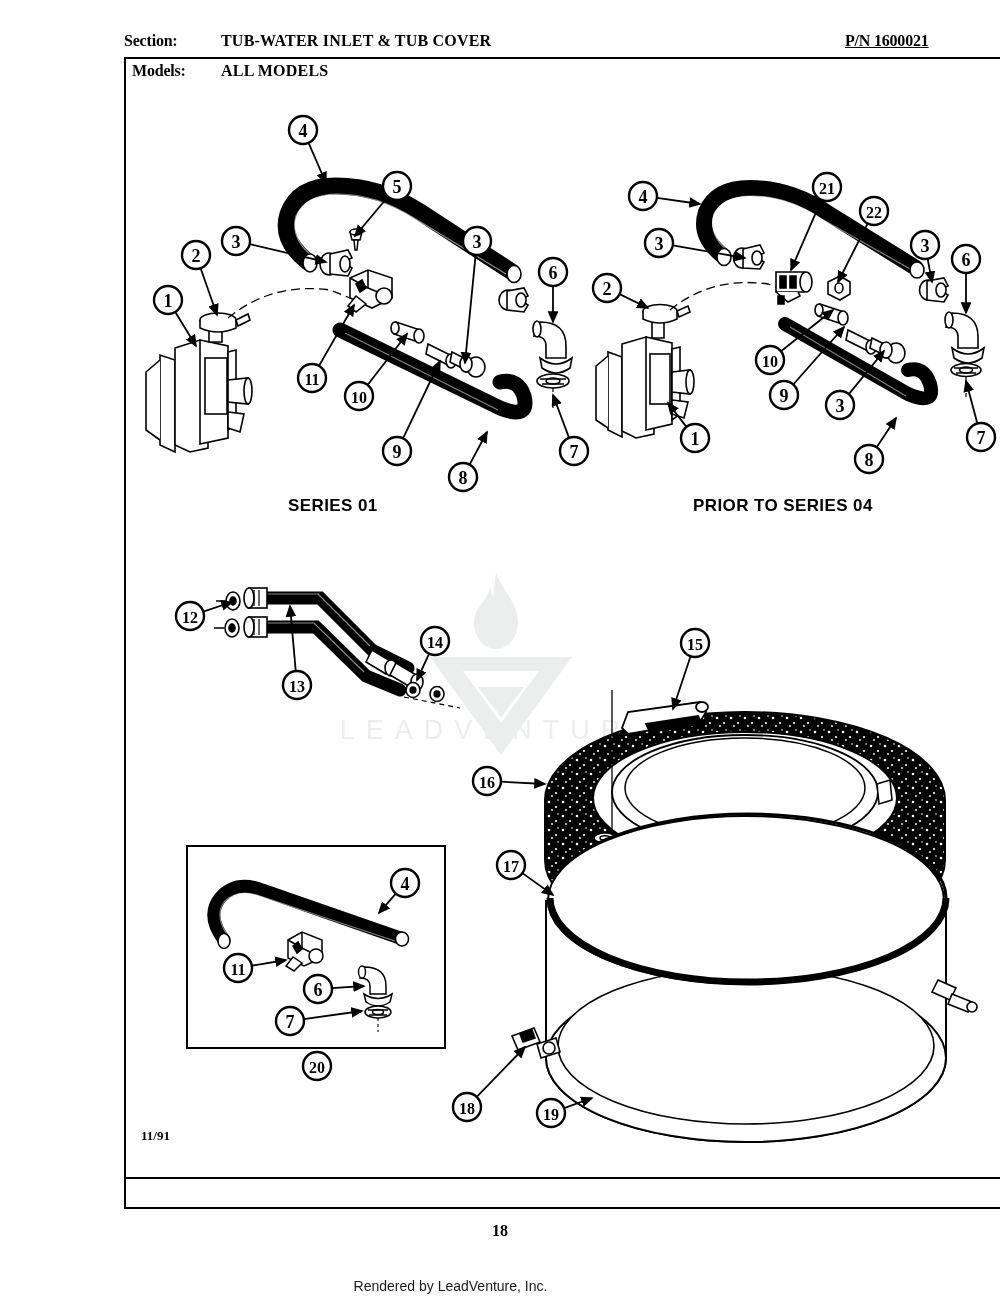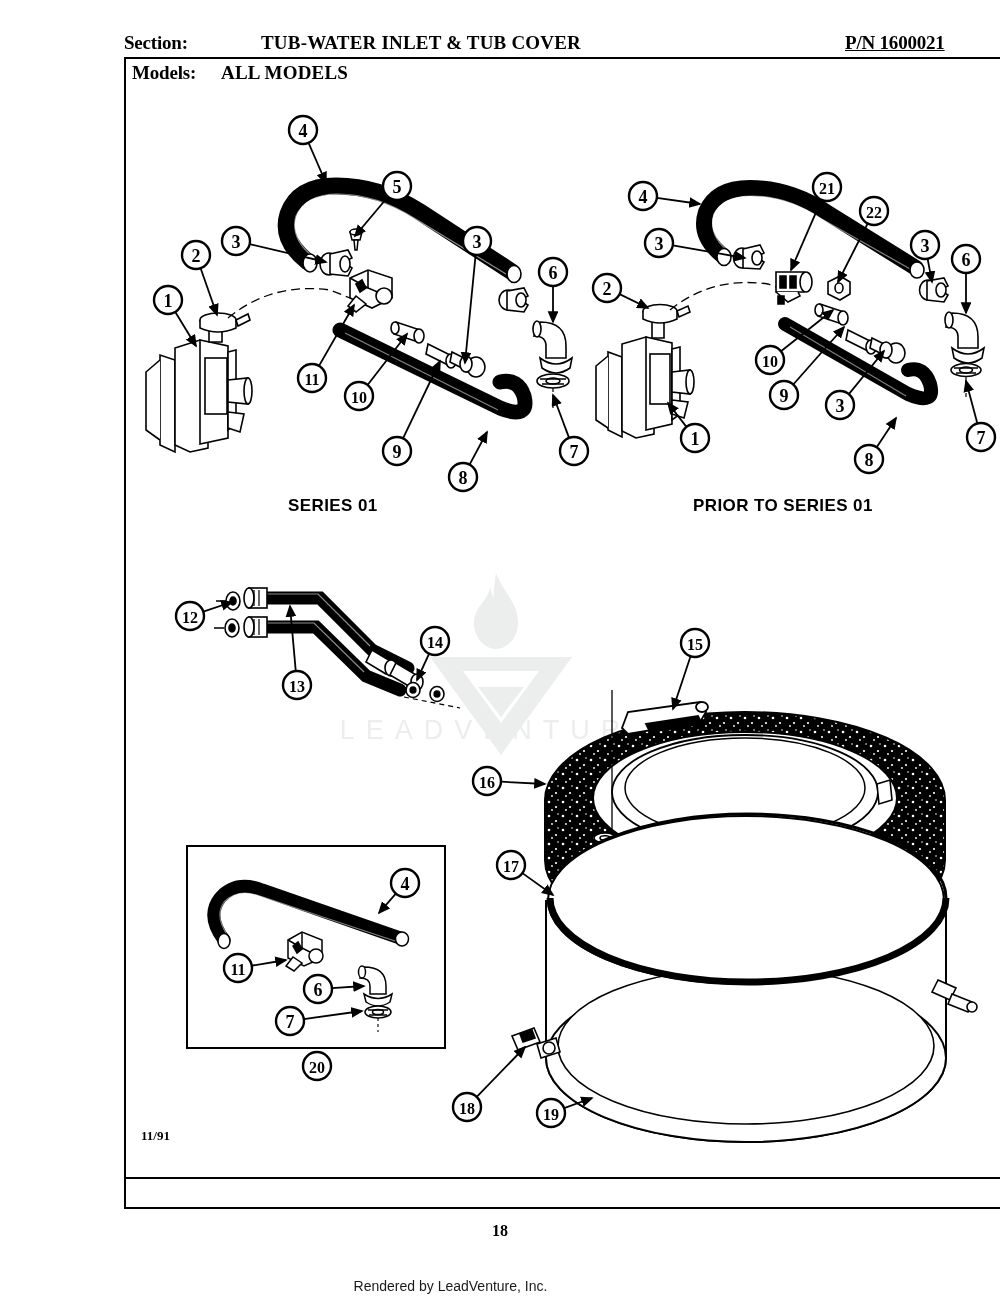--- a/index.html
+++ b/index.html
@@ -29,25 +29,25 @@
     position: absolute;
     left: 124px;
     top: 32px;
     width: 876px;
     height: 26px;
     white-space: nowrap;
   }
   .hdr-label {
     font-family: "Liberation Serif", serif;
     font-weight: bold;
-    font-size: 19px;
+    font-size: 16px;
     letter-spacing: -0.2px;
   }
   .hdr-section-label { position: absolute; left: 0px;  top: 0px; }
-  .hdr-section-value { position: absolute; left: 97px; top: 0px; letter-spacing: 0.2px; margin-left: 40px;}
+  .hdr-section-value { position: absolute; left: 97px; top: 0px; letter-spacing: 0.2px;}
   .hdr-pn            { position: absolute; left: 721px; top: 0px; text-decoration: underline; }
 
   .hdr-row2 {
     position: absolute;
     left: 132px;
     top: 62px;
     width: 860px;
     height: 26px;
     white-space: nowrap;
   }
@@ -545,21 +545,21 @@
         <line x1="395.8309724621502" y1="893.5796471590575" x2="379" y2="913" marker-end="url(#arrowhead)"></line>
         <line x1="251.80951493365" y1="965.698414177725" x2="286" y2="960" marker-end="url(#arrowhead)"></line>
         <line x1="331.97032148352145" y1="988.0888920771616" x2="364" y2="986" marker-end="url(#arrowhead)"></line>
         <line x1="303.8668918244885" y1="1019.0740428021544" x2="362" y2="1011" marker-end="url(#arrowhead)"></line>
       </g>
   </svg>
 
   <div class="inset-box"></div>
 
   <div class="series-caption" id="caption-series04">SERIES 01</div>
-  <div class="series-caption" id="caption-prior-series">PRIOR TO SERIES 01</div>
+  <div class="series-caption" id="caption-prior-series">PRIOR TO SERIES 04</div>
 
   <svg class="diagram-svg" id="callout-layer" viewBox="0 0 1000 1309">
       <g>
         <circle cx="168" cy="300" r="14" fill="#ffffff" stroke="#000000" stroke-width="2.4"></circle>
         <text x="168" y="306.5" text-anchor="middle" font-family="&quot;Liberation Serif&quot;, serif" font-size="18" font-weight="bold" fill="#000000">1</text>
       </g>
       <g>
         <circle cx="196" cy="255" r="14" fill="#ffffff" stroke="#000000" stroke-width="2.4"></circle>
         <text x="196" y="261.5" text-anchor="middle" font-family="&quot;Liberation Serif&quot;, serif" font-size="18" font-weight="bold" fill="#000000">2</text>
       </g>

